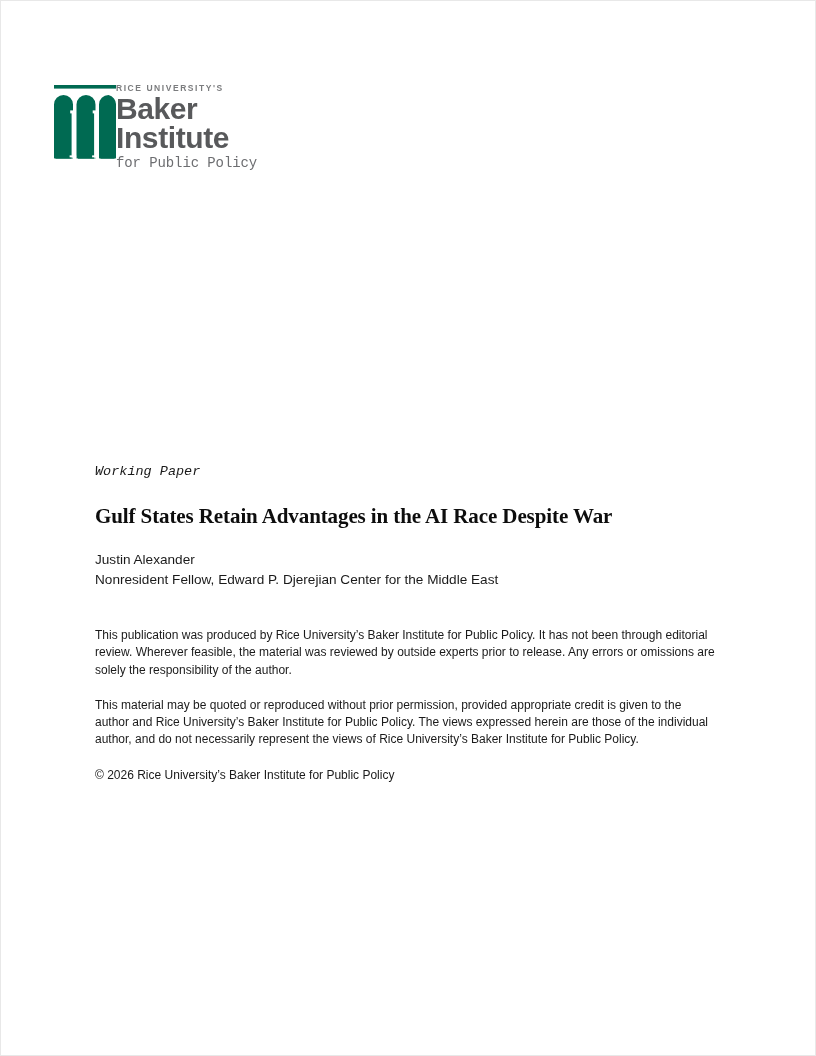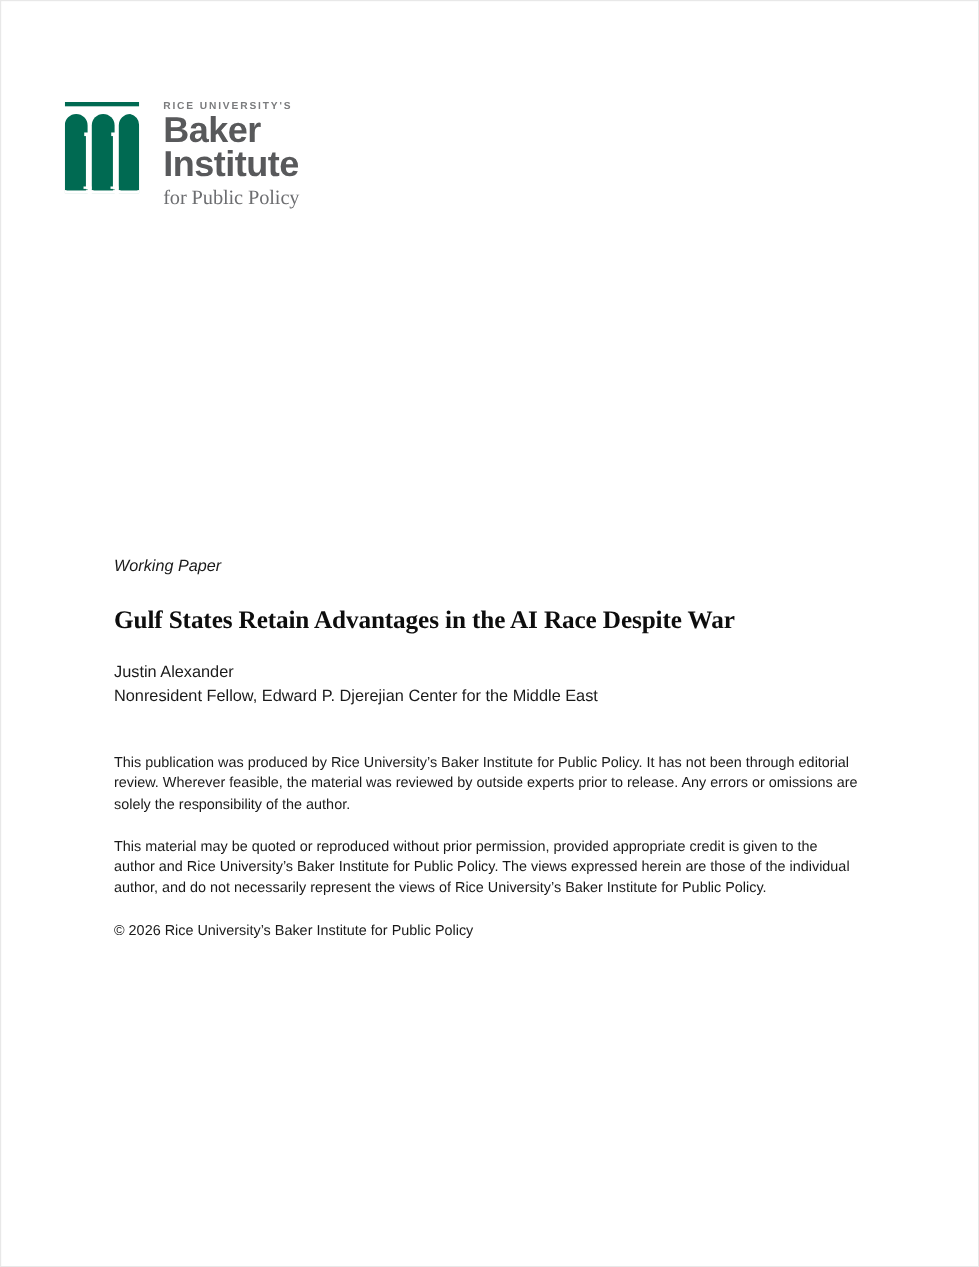--- a/index.html
+++ b/index.html
@@ -29,21 +29,21 @@
     display: flex;
     align-items: flex-start;
   }
   .logo-mark {
     width: 62px;
     height: 76px;
     flex: 0 0 auto;
     display: block;
   }
   .logo-words {
-    margin-left: 20px;
+    margin-left: 0;
     margin-top: -1px;
     display: flex;
     flex-direction: column;
     line-height: 1;
   }
   .logo-eyebrow {
     font-family: "Liberation Sans", sans-serif;
     font-size: 8.5px;
     font-weight: 700;
     letter-spacing: 1.55px;
@@ -58,42 +58,43 @@
     font-size: 30px;
     color: #58595b;
     letter-spacing: -0.4px;
     line-height: 0.96;
     white-space: nowrap;
   }
   .logo-institute {
     margin-top: 1px;
   }
   .logo-tagline {
-    font-family: Liberation Serif, serif;
+    font-family: Liberation Mono, monospace;
     font-weight: 400;
-    font-size: 17px;
+    font-size: 14px;
     color: #6d6e71;
     letter-spacing: -0.1px;
     margin-top: 3px;
     white-space: nowrap;
   }
 
   
   .content {
     position: absolute;
     left: 94px;
     top: 462px;
     width: 620px;
   }
   .kicker {
     font-size: 13.5px;
     font-style: italic;
     color: #1a1a1a;
     line-height: 1.3;
     margin: 0 0 22px 0;
+    font-family: Liberation Mono, monospace;
   }
   .doc-title {
     font-family: "Liberation Serif", serif;
     font-weight: 700;
     font-size: 21px;
     line-height: 1.33;
     color: #0d0d0d;
     letter-spacing: -0.1px;
     margin: 0 0 20px 0;
     max-width: 570px;

